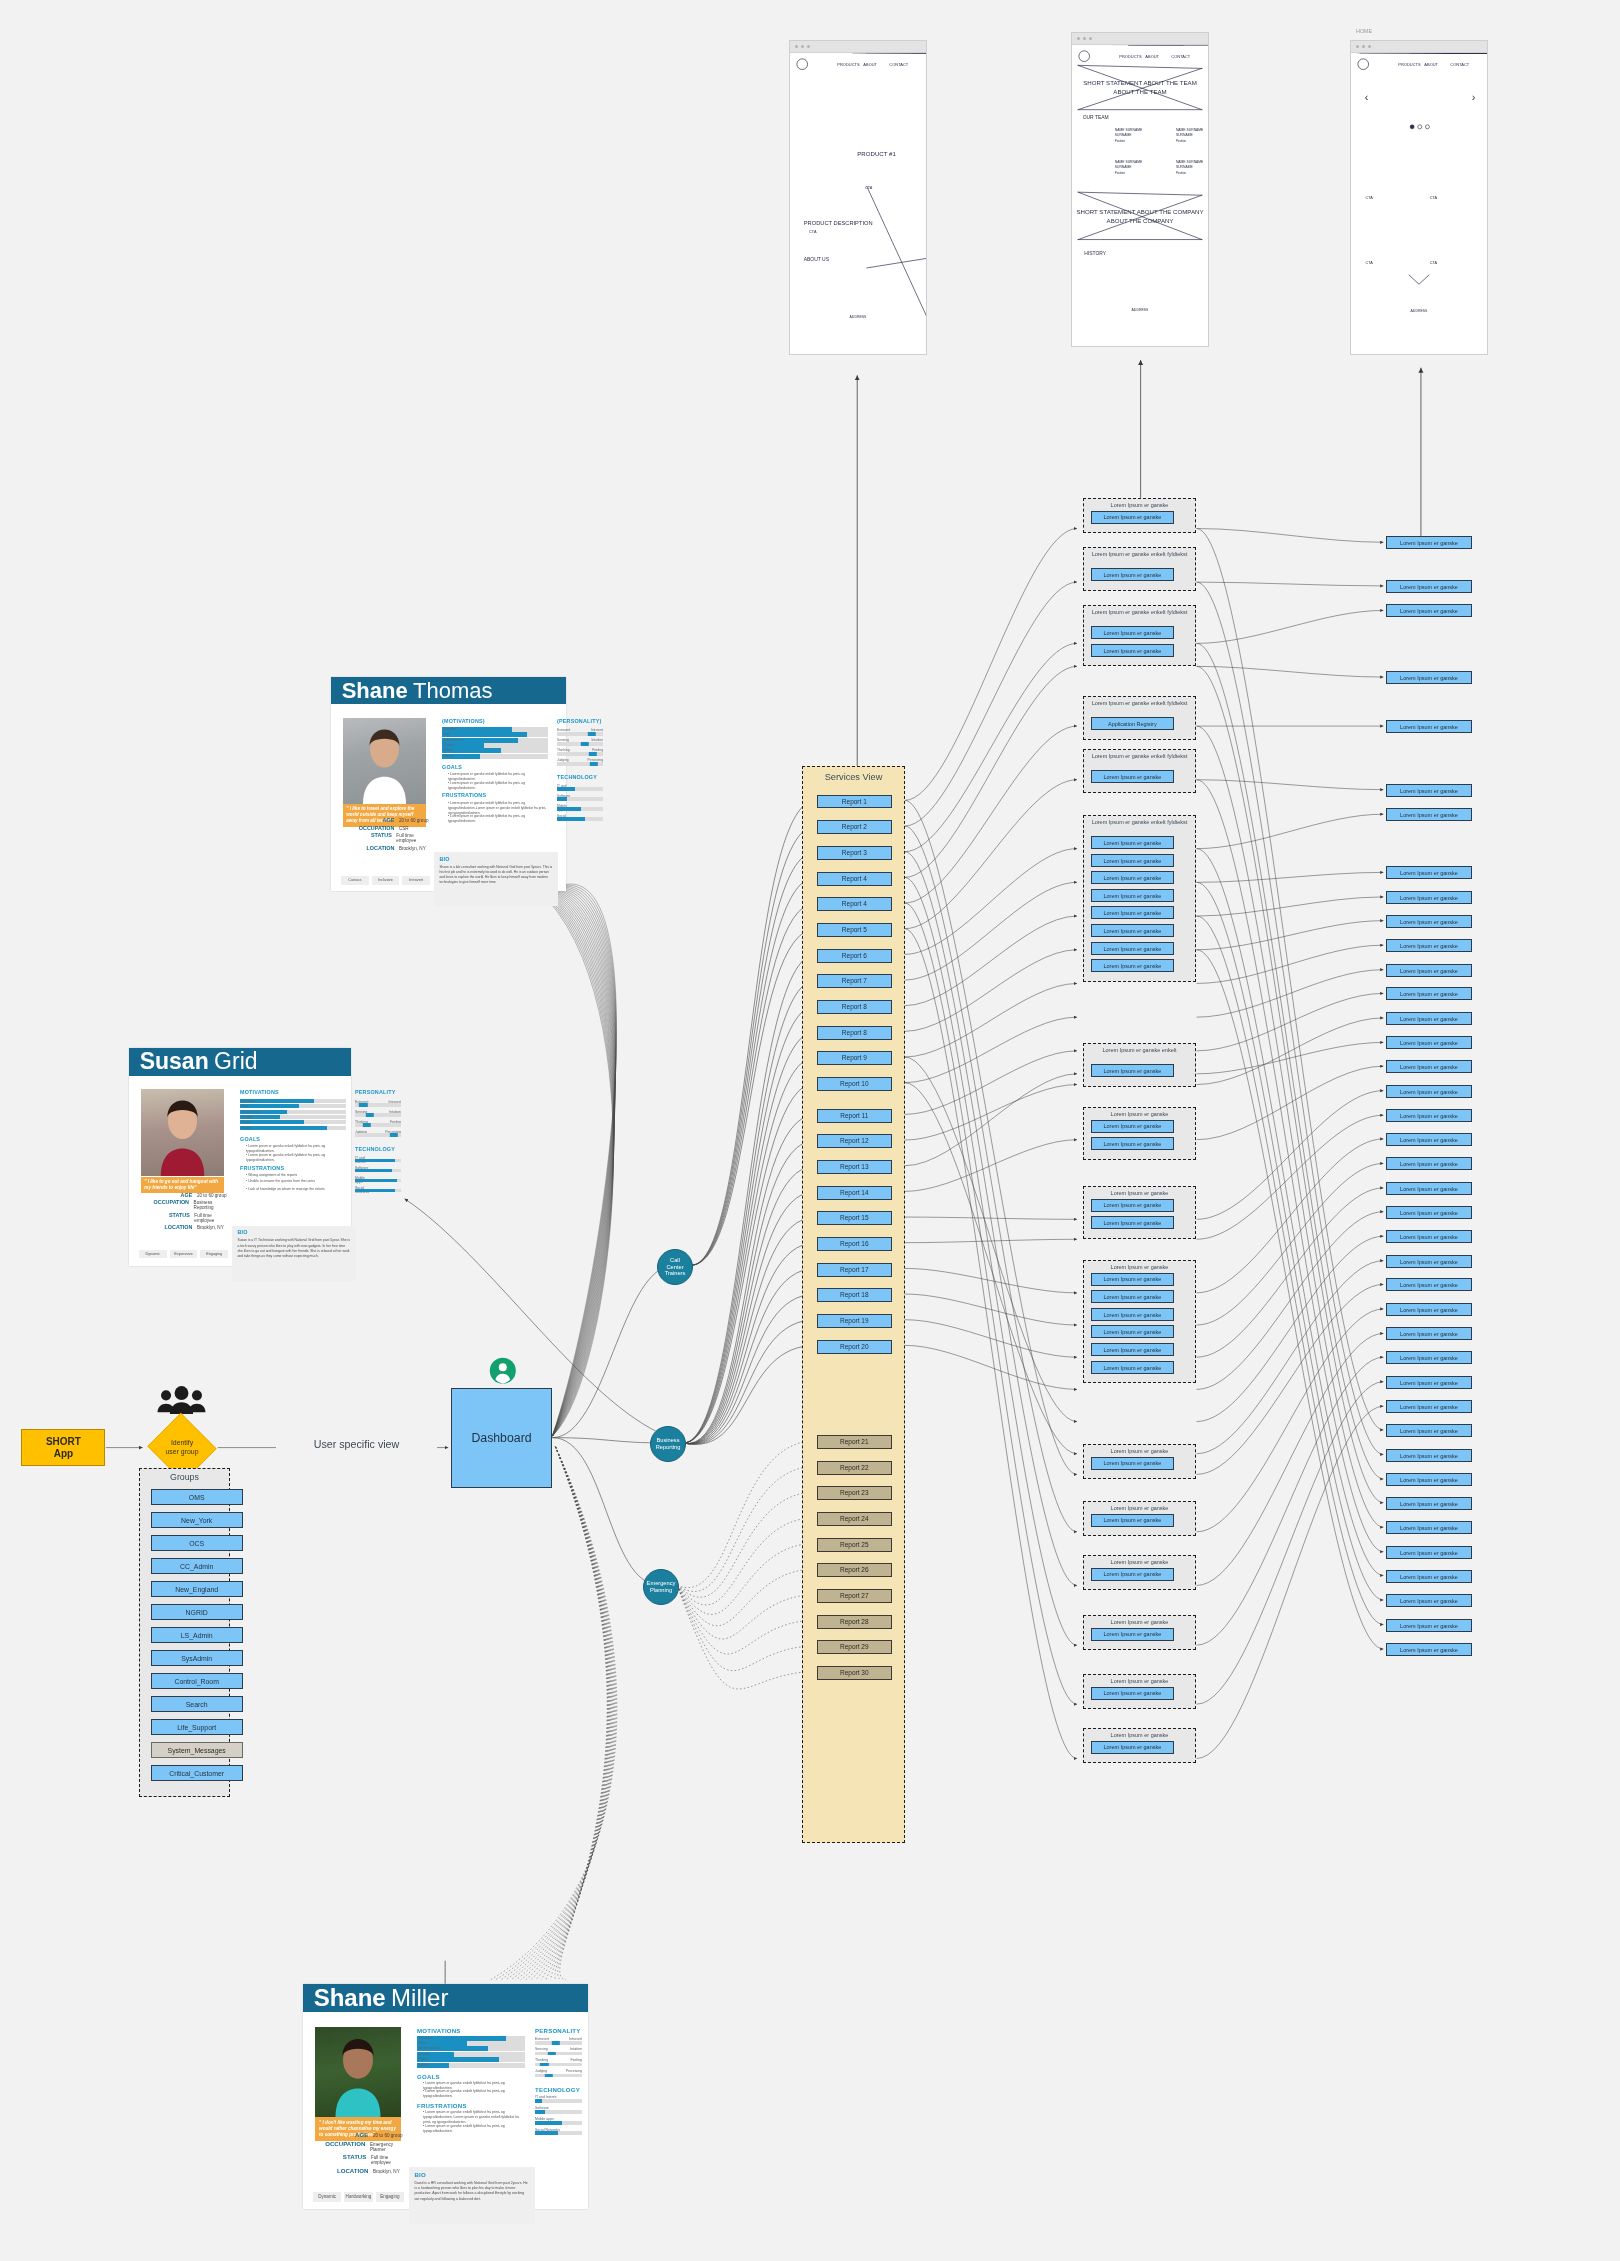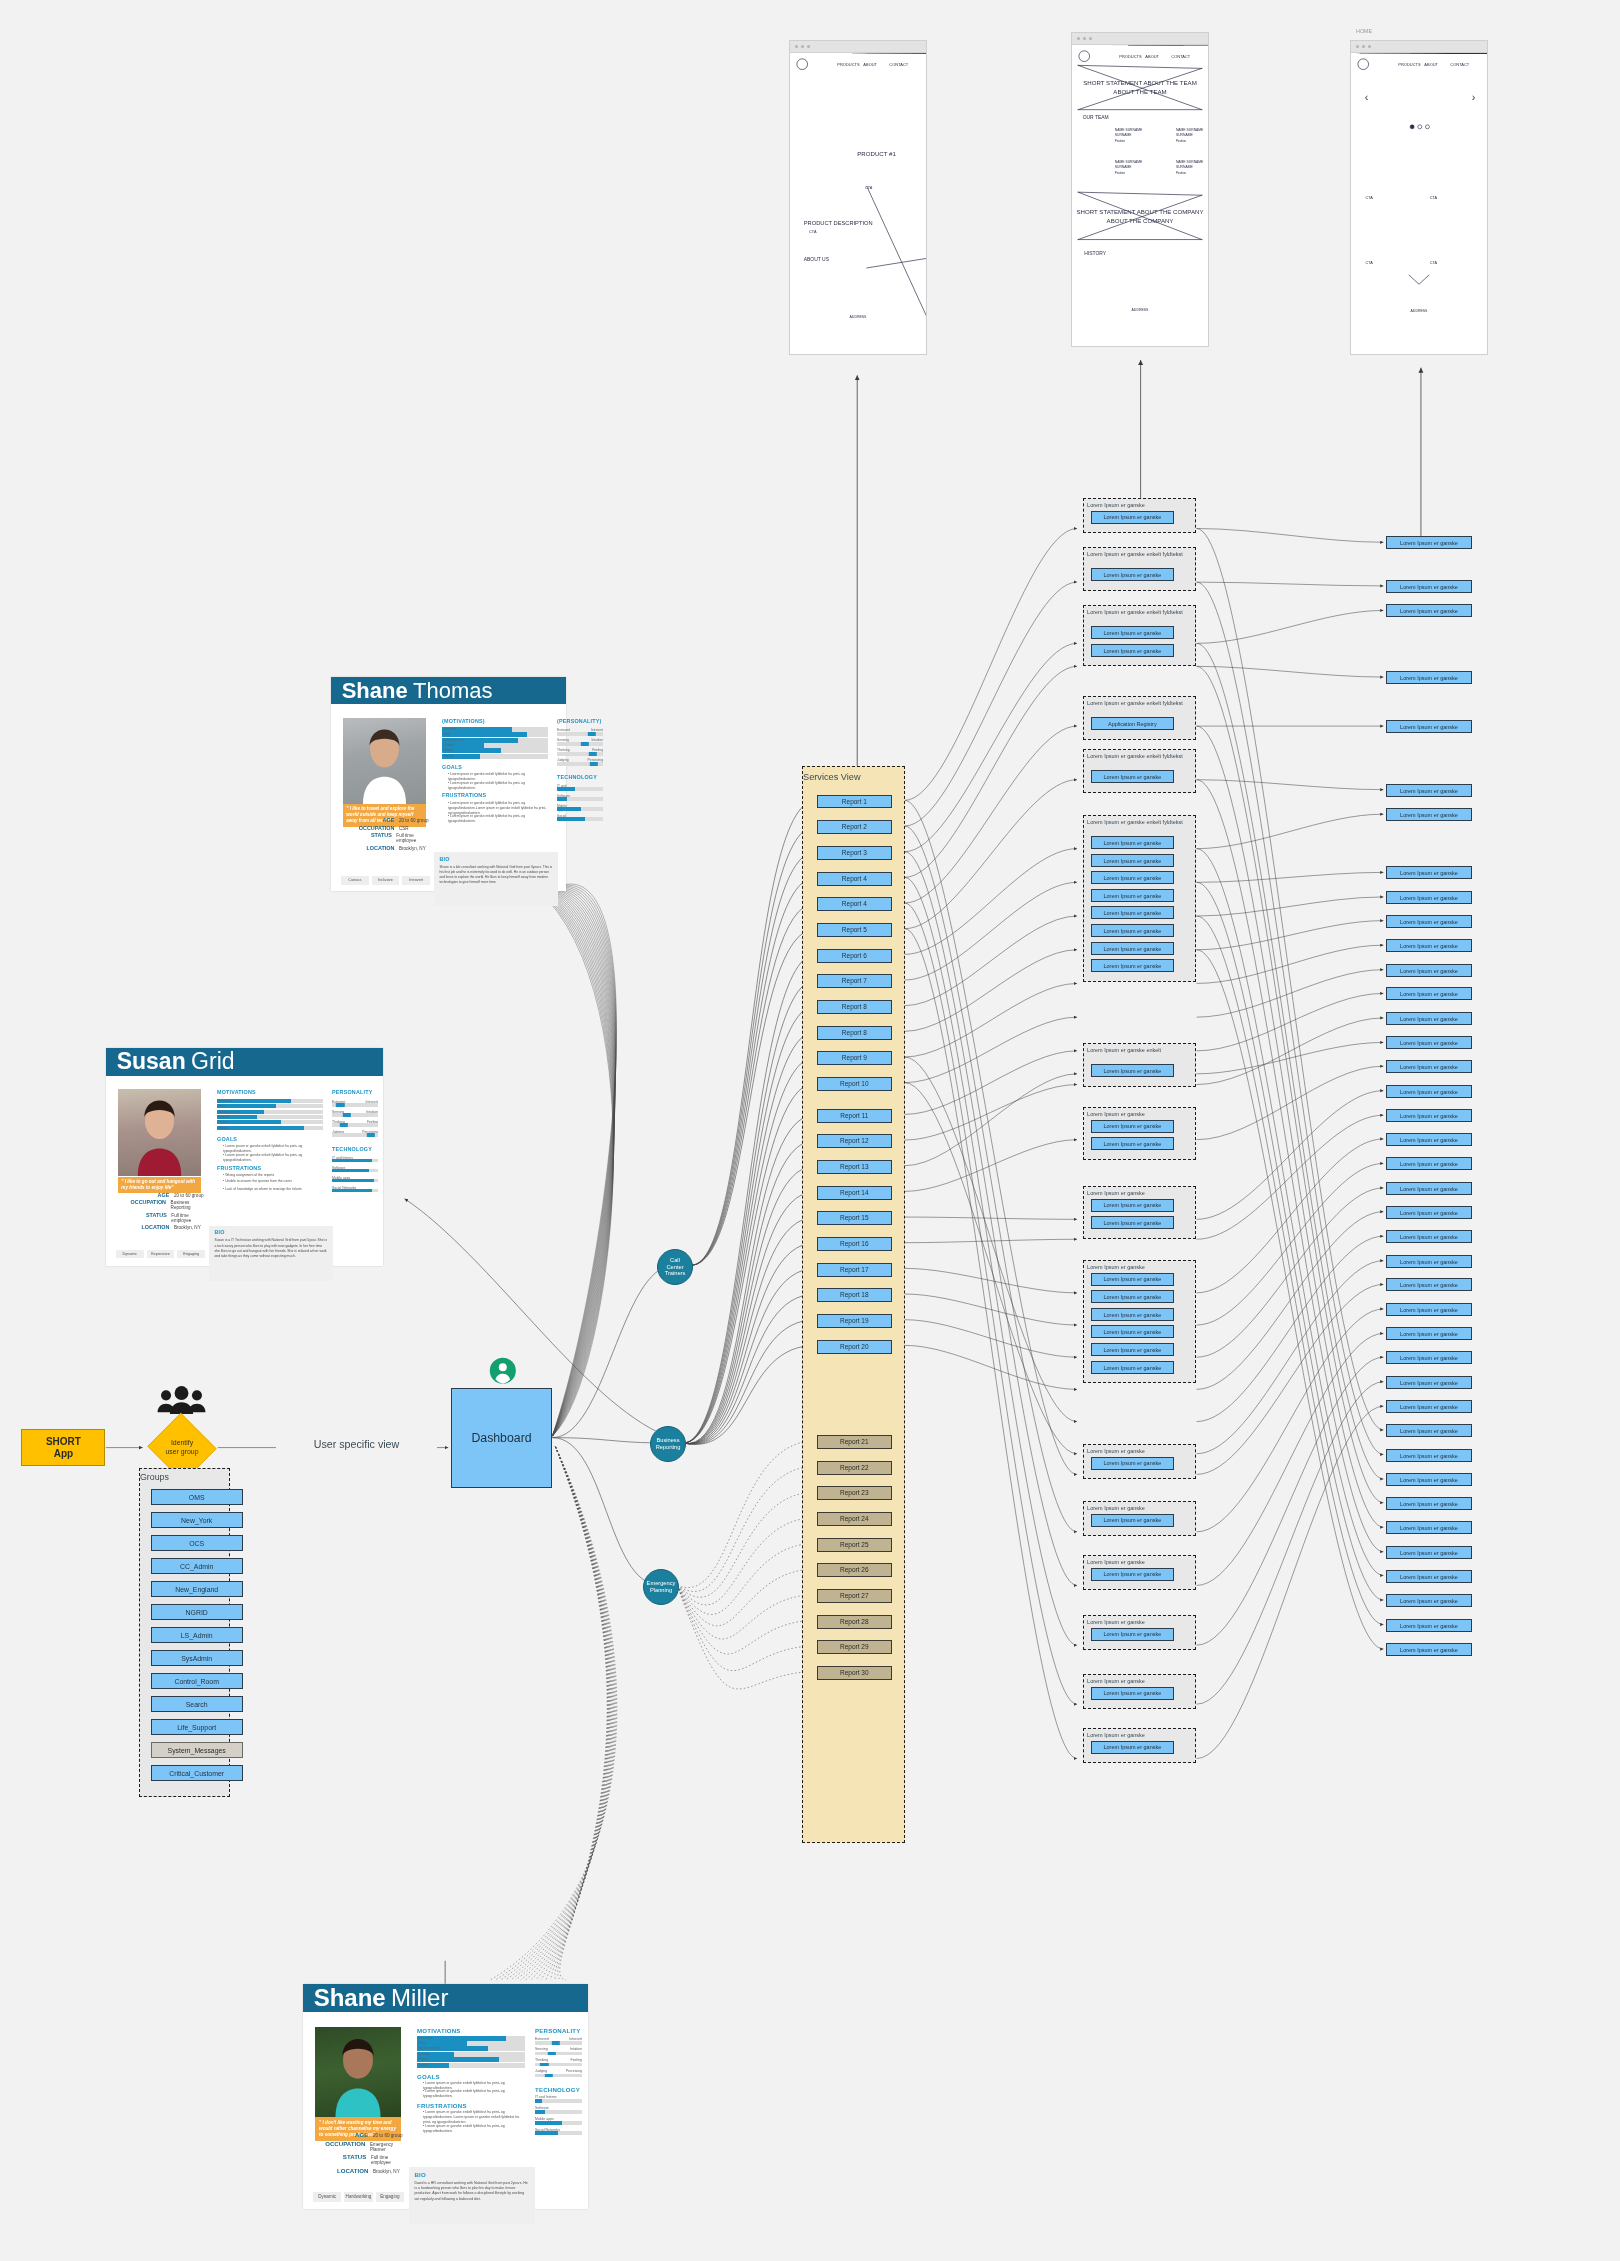--- a/index.html
+++ b/index.html
@@ -9,21 +9,21 @@
   svg.wires{position:absolute;left:0;top:0;width:1621px;height:2261px;pointer-events:none;}
 
   
   .node{position:absolute;box-sizing:border-box;display:flex;align-items:center;
         justify-content:center;text-align:center;}
   .blue-box{background:#7ec5f7;border:1.1px solid #2b3d4d;color:#1d3040;}
   .tan-box{background:#bfb392;border:1.1px solid #3c3a33;color:#2b2b24;}
   .grey-box{background:#d4d0c8;border:1.1px solid #6b6b66;color:#2b2b24;}
   .dash-group{position:absolute;box-sizing:border-box;border:1.7px dashed #1c1c1c;
               background:#e8e8e8;}
-  .group-title{position:absolute;left:0;right:0;top:3.1px;color:#3a4a56;}
+  .group-title{position:absolute;left:0;right:0;top:3.1px;text-align:center;color:#3a4a56;}
 
   
   #port-app{left:21.4px;top:1429px;width:84px;height:37px;background:#ffc000;
             border:0.9px solid #b78b00;font-weight:bold;font-size:10px;line-height:1.15;
             flex-direction:column;color:#2b2b2b;}
   #identify-diamond{position:absolute;left:146px;top:1414px;width:72px;height:67px;}
   #identify-diamond .dshape{position:absolute;inset:0;background:#ffc000;
             border:0.9px solid #d9a300;transform:rotate(45deg) scale(.705);}
   #identify-diamond .dlabel{position:absolute;inset:0;display:flex;flex-direction:column;
             align-items:center;justify-content:center;font-size:6.9px;line-height:1.25;color:#3a3320;}
@@ -748,21 +748,21 @@
           <div style="position: absolute; left: 226px; top: 100px; font-size: 3.3px; color: rgb(91, 102, 112);">Mobile apps</div>
           <div class="barrow" style="position: absolute; left: 226px; top: 103px; width: 46px; height: 3.8px;">
             <i style="width: 52%;"></i>
           </div>
           <div style="position: absolute; left: 226px; top: 110px; font-size: 3.3px; color: rgb(91, 102, 112);">Social Networks</div>
           <div class="barrow" style="position: absolute; left: 226px; top: 113px; width: 46px; height: 3.8px;">
             <i style="width: 60%;"></i>
           </div>
         </div>
       </div>
-      <div class="persona" style="left: 106px; top: 1048px; width: 277px; height: 218px;">
+      <div class="persona" style="left: 129px; top: 1048px; width: 222px; height: 218px;">
         <div class="p-header" style="height: 27.6px; font-size: 23px;">
           <span class="fn">Susan</span>
           <span class="ln">Grid</span>
         </div>
         <div class="p-body" style="height: 190px;">
           <div class="p-photo" style="left: 11.5px; top: 13.8px; width: 83px; height: 87px; background: linear-gradient(175deg, rgb(200, 191, 174) 0%, rgb(169, 146, 140) 45%, rgb(140, 124, 116) 100%); overflow: hidden;">
             <svg viewBox="0 0 100 120" width="100%" height="100%" style="display:block">
          <rect width="100" height="120" fill="none"></rect>
          <ellipse cx="50" cy="44" rx="20" ry="25" fill="#e0b295"></ellipse>
          <path d="M29 40c0-16 10-24 21-24s21 8 21 24c0-6-8-11-21-11s-21 5-21 11z" fill="#2a1a14"></path>

